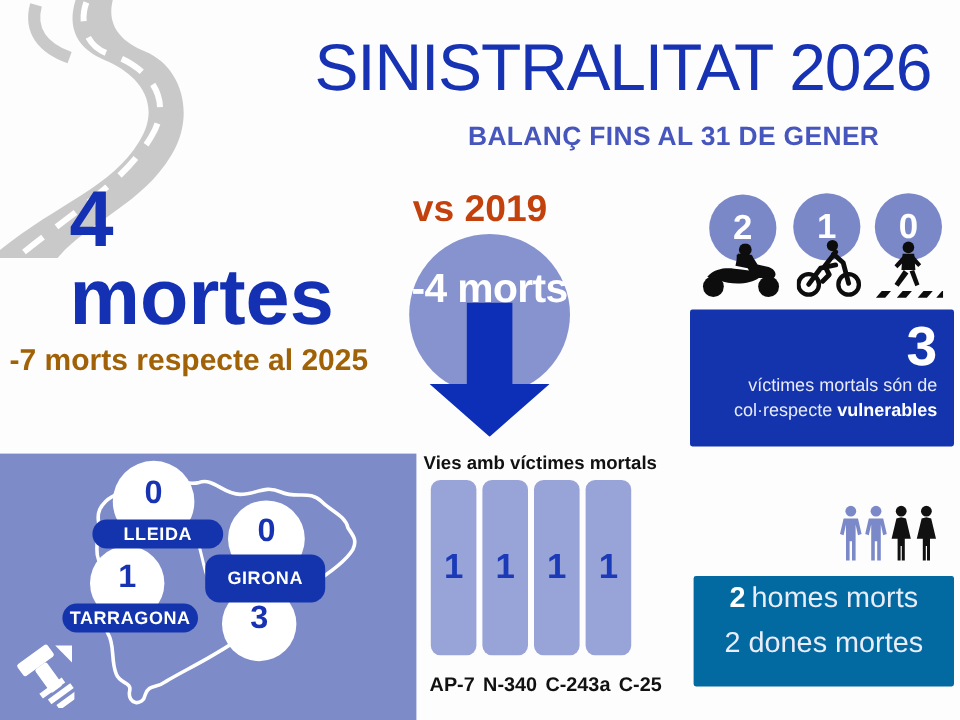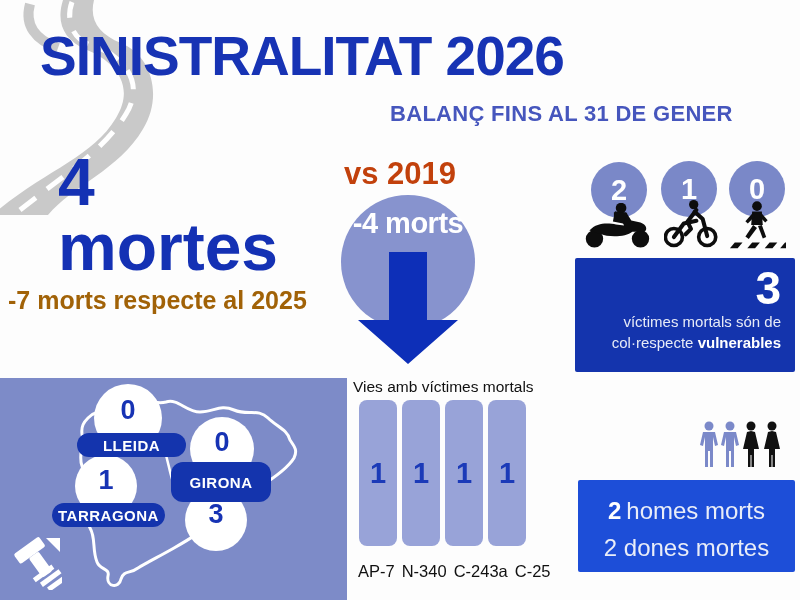--- a/index.html
+++ b/index.html
@@ -4,34 +4,34 @@
 <style>
   html,body{margin:0;padding:0;}
   body{width:800px;height:600px;background:#ffffff;font-family:"Liberation Sans",sans-serif;}
   .stage{position:relative;width:800px;height:600px;overflow:hidden;background:#fdfdfd;}
   .abs{position:absolute;}
 
   
   .road-svg{left:0;top:0;z-index:0;}
 
   
-  .title{left:40px;top:24px;width:720px;text-align:left;font-size:55px;font-weight:bold;
+  .title{left:56px;top:24px;width:720px;text-align:right;font-size:55px;font-weight:normal;
          letter-spacing:-1px;color:#1733b4;z-index:2;}
   .subtitle{left:390px;top:101px;width:370px;text-align:left;font-size:22px;font-weight:bold;
             color:#4656bd;letter-spacing:.3px;z-index:2;}
 
   
   .big-number{left:58px;top:150px;font-size:66px;font-weight:bold;color:#1431b4;line-height:.98;z-index:2;}
   .comparison{left:8px;top:286px;width:320px;font-size:25px;font-weight:bold;color:#a16207;z-index:2;}
 
   
   .vs-label{left:344px;top:156px;font-size:31px;font-weight:bold;color:#c2410c;z-index:2;}
   .vs-circle{left:341px;top:195px;width:134px;height:134px;border-radius:50%;background:#8793ce;
              display:flex;justify-content:center;align-items:flex-start;padding-top:0;z-index:1;}
-  .vs-delta{margin-top:12px;color:#ffffff;font-size:29px;font-weight:bold;letter-spacing:-0.5px;}
+  .vs-delta{margin-top:27px;color:#ffffff;font-size:34px;font-weight:bold;letter-spacing:-0.5px;}
   .arrow-svg{left:358px;top:252px;z-index:3;}
 
   
   .v-circle{width:56px;height:56px;border-radius:50%;background:#7a88c8;color:#ffffff;
             font-size:29px;font-weight:bold;display:flex;align-items:center;justify-content:center;z-index:1;}
   .vc-moto{left:591px;top:162px;}
   .vc-bike{left:661px;top:161px;}
   .vc-ped{left:729px;top:161px;}
   .icon-moto{left:583px;top:203px;z-index:2;}
   .icon-bike{left:664px;top:197px;z-index:2;}
@@ -58,30 +58,30 @@
   .b-girona{left:171px;top:84px;width:100px;height:40px;}
   .c-tarragona{left:75px;top:77px;width:62px;height:62px;}
   .n-tarragona{left:75px;top:87px;width:62px;}
   .b-tarragona{left:52px;top:125px;width:113px;height:24px;}
   .c-barcelona{left:185px;top:111px;width:62px;height:62px;}
   .n-barcelona{left:185px;top:121px;width:62px;}
   .b-barcelona{left:158px;top:154px;width:99px;height:22px;}
   .logo-svg{position:absolute;left:12px;top:158px;z-index:5;}
 
   
-  .roads-title{left:353px;top:378px;width:210px;font-size:15.5px;font-weight:normal;color:#111111;z-index:2;}
+  .roads-title{left:353px;top:378px;width:210px;font-size:15.5px;font-weight:bold;color:#111111;z-index:2;}
   .bars{left:359px;top:400px;display:flex;gap:5px;z-index:2;}
   .bar{width:38px;height:146px;background:#98a3d8;border-radius:8px;display:flex;align-items:center;
        justify-content:center;color:#1b3ab8;font-size:29px;font-weight:bold;}
-  .bar-labels{left:358px;top:562px;display:flex;gap:7px;font-size:16.5px;font-weight:normal;color:#111111;z-index:2;justify-content:space-between;}
+  .bar-labels{left:358px;top:562px;display:flex;gap:7px;font-size:16.5px;font-weight:bold;color:#111111;z-index:2;justify-content:space-between;}
 
   
   .gender-icons{left:699px;top:421px;z-index:2;}
-  .gender-box{left:578px;top:480px;width:217px;height:92px;background:#1d4ed8;border-radius:2px;
-              color:#e9edf8;font-size:24px;text-align:center;box-sizing:border-box;padding-top:12px;
+  .gender-box{left:578px;top:480px;width:217px;height:92px;background:#0369a1;border-radius:2px;
+              color:#e9edf8;font-size:24px;text-align:center;box-sizing:border-box;padding-top:0;
               line-height:1.55;z-index:2;}
   .gender-box .bold2{font-weight:bold;color:#ffffff;margin-right:5px;}
 </style>
 </head>
 <body>
 
 <div class="stage">
 
   <svg class="abs road-svg" width="195" height="215" viewBox="0 0 195 215">
     <path d="M -8 215 C 45 170, 92 158, 116 118 C 137 84, 112 60, 87 50 C 63 40, 56 22, 63 0

